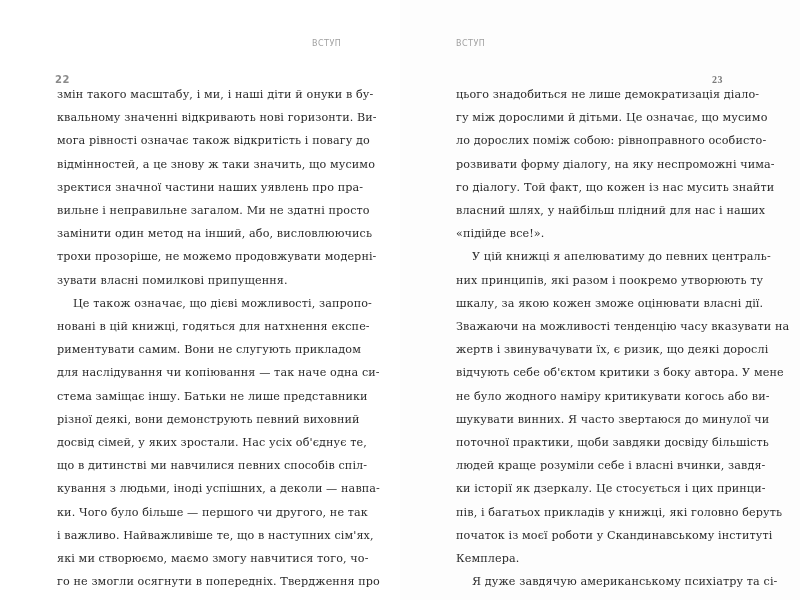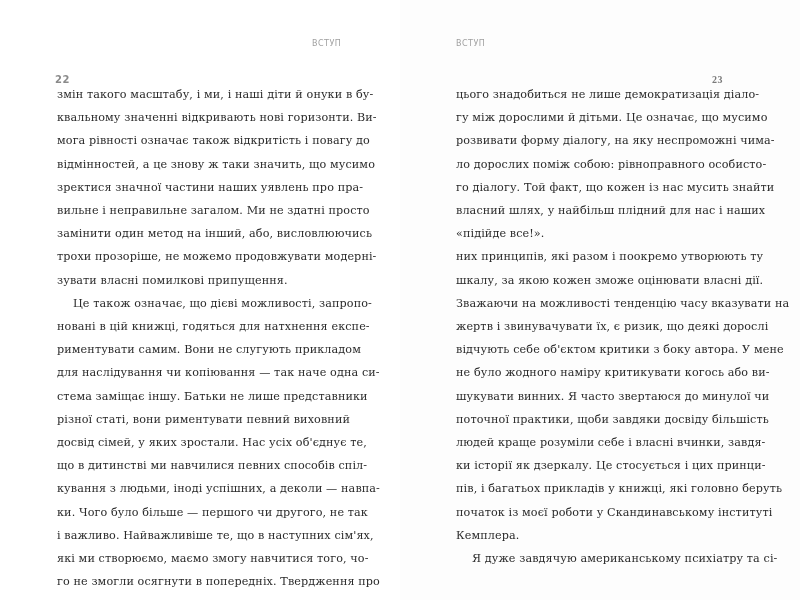--- a/index.html
+++ b/index.html
@@ -52,44 +52,45 @@
     <span class="line">зректися значної частини наших уявлень про пра-</span>
     <span class="line">вильне і неправильне загалом. Ми не здатні просто</span>
     <span class="line">замінити один метод на інший, або, висловлюючись</span>
     <span class="line">трохи прозоріше, не можемо продовжувати модерні-</span>
     <span class="line last">зувати власні помилкові припущення.</span>
     <span class="line indent">Це також означає, що дієві можливості, запропо-</span>
     <span class="line">новані в цій книжці, годяться для натхнення експе-</span>
     <span class="line">риментувати самим. Вони не слугують прикладом</span>
     <span class="line">для наслідування чи копіювання — так наче одна си-</span>
     <span class="line">стема заміщає іншу. Батьки не лише представники</span>
-    <span class="line">різної статі, вони риментувати певний виховний</span>
+    <span class="line">різної деякі, вони демонструють певний виховний</span>
     <span class="line">досвід сімей, у яких зростали. Нас усіх об'єднує те,</span>
     <span class="line">що в дитинстві ми навчилися певних способів спіл-</span>
     <span class="line">кування з людьми, іноді успішних, а деколи — навпа-</span>
     <span class="line">ки. Чого було більше — першого чи другого, не так</span>
     <span class="line">і важливо. Найважливіше те, що в наступних сім'ях,</span>
     <span class="line">які ми створюємо, маємо змогу навчитися того, чо-</span>
     <span class="line">го не змогли осягнути в попередніх. Твердження про</span>
     <span class="line">компетентних дітей, постульоване в цій праці, з-по-</span>
 
   </div>
 </div>
 
 <div class="page right">
   <div class="running-head">ВСТУП</div>
   <div class="folio">23</div>
   <div class="body-text">
     <span class="line">цього знадобиться не лише демократизація діало-</span>
     <span class="line">гу між дорослими й дітьми. Це означає, що мусимо</span>
+    <span class="line">ло дорослих поміж собою: рівноправного особисто-</span>
     <span class="line">розвивати форму діалогу, на яку неспроможні чима-</span>
-    <span class="line">ло дорослих поміж собою: рівноправного особисто-</span>
     <span class="line">го діалогу. Той факт, що кожен із нас мусить знайти</span>
     <span class="line">власний шлях, у найбільш плідний для нас і наших</span>
     <span class="line last">«підійде все!».</span>
+    <span class="line indent">У цій книжці я апелюватиму до певних централь-</span>
     <span class="line">них принципів, які разом і поокремо утворюють ту</span>
     <span class="line">шкалу, за якою кожен зможе оцінювати власні дії.</span>
     <span class="line">Зважаючи на можливості тенденцію часу вказувати на</span>
     <span class="line">жертв і звинувачувати їх, є ризик, що деякі дорослі</span>
     <span class="line">відчують себе об'єктом критики з боку автора. У мене</span>
     <span class="line">не було жодного наміру критикувати когось або ви-</span>
     <span class="line">шукувати винних. Я часто звертаюся до минулої чи</span>
     <span class="line">поточної практики, щоби завдяки досвіду більшість</span>
     <span class="line">людей краще розуміли себе і власні вчинки, завдя-</span>
     <span class="line">ки історії як дзеркалу. Це стосується і цих принци-</span>

